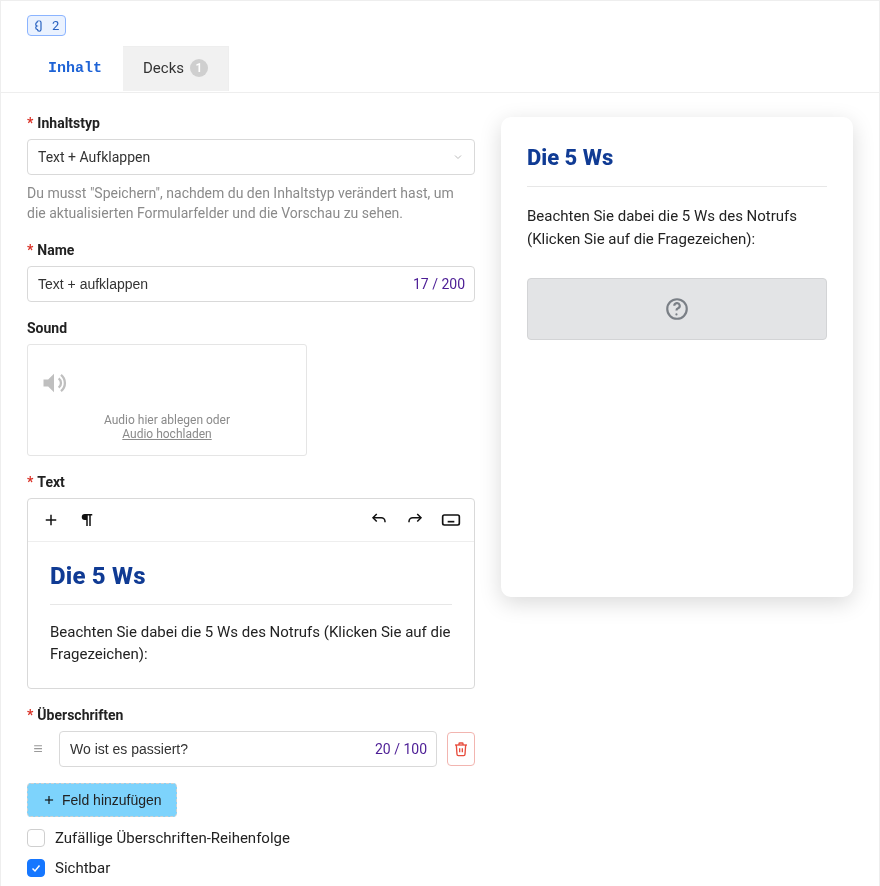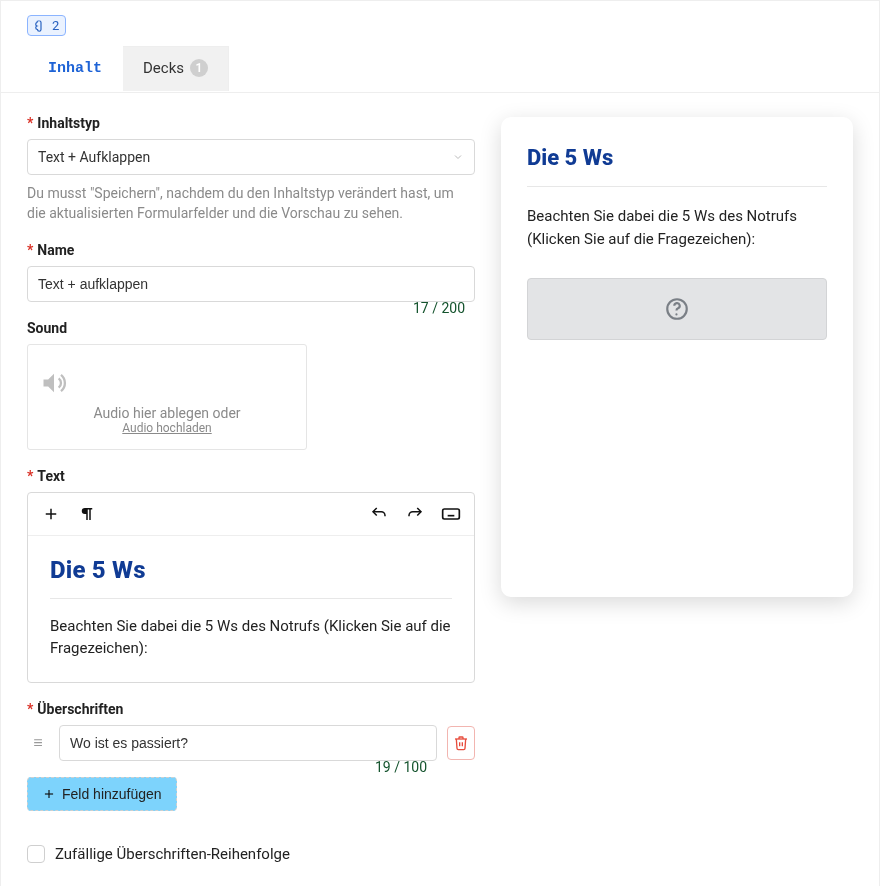--- a/index.html
+++ b/index.html
@@ -23,45 +23,45 @@
   .form-label:first-child { margin-top:0; }
   .req { color:#d93025; font-weight:700; }
 
   .select { width:100%; height:36px; border:1px solid #d9d9d9; border-radius:4px; background:#fff; padding:0 32px 0 10px; font-size:14px; color:#333; display:flex; align-items:center; position:relative; cursor:pointer; }
   .select .chev { position:absolute; right:10px; top:50%; transform:translateY(-50%); color:#bbb; }
 
   .help { color:#8a8a8a; font-size:14px; line-height:1.45; margin-top:8px; }
 
   .input-wrap { position:relative; }
   .text-input { width:100%; height:36px; border:1px solid #d9d9d9; border-radius:4px; padding:0 78px 0 10px; font-size:14px; color:#333; }
-  .counter { position:absolute; right:10px; top:50%; transform:translateY(-50%); font-size:14px; color:#14532d;margin-top:24px; }
+  .counter { position:absolute; right:10px; top:50%; transform:translateY(-50%); font-size:14px; color:#4c1d95; }
 
   .sound-box { width:280px; border:1px solid #e5e5e5; border-radius:3px; background:#fff; padding:24px 12px 14px 12px; text-align:center; color:#8a8a8a; }
   .sound-box .speaker { font-size:26px; color:#bfbfbf; line-height:1; }
-  .sound-box .s1 { font-size:14px; margin-top:8px; }
+  .sound-box .s1 { font-size:12px; margin-top:16px; }
   .sound-box .s2 { font-size:12px; text-decoration:underline; cursor:pointer; }
 
   .editor { border:1px solid #d9d9d9; border-radius:4px; background:#fff; }
   .toolbar { display:flex; align-items:center; padding:10px 12px; border-bottom:1px solid #eee; color:#333; }
   .toolbar .tspacer { flex:1; }
   .toolbar .ticon { width:22px; height:22px; display:flex; align-items:center; justify-content:center; cursor:pointer; }
   .toolbar .ticon + .ticon { margin-left:14px; }
   .editor-body { padding:20px 22px 22px 22px; }
   .editor-body h2 { font-size:24px; font-weight:800; color:#103b94; letter-spacing:.2px; }
   .editor-body hr { border:none; border-top:1px solid #e7e7e7; margin:14px 0 16px 0; }
   .editor-body p { font-size:15px; line-height:1.5; color:#222; }
 
   .row-drag { display:flex; align-items:center; gap:10px; }
   .row-drag .grip { width:22px; text-align:center; color:#9a9a9a; font-size:16px; cursor:grab; }
   .row-drag .input-wrap { flex:1; }
   .trash-btn { width:28px; height:34px; border:1px solid #f2b5b0; border-radius:4px; background:#fff; display:flex; align-items:center; justify-content:center; cursor:pointer; color:#e74c3c; }
 
   .dashed-btn { margin-top:16px; border:1px dashed #cfcfcf; background:#7dd3fc; border-radius:4px; padding:8px 14px; font-size:14px; cursor:pointer; display:inline-flex; align-items:center; gap:6px; color:#222; }
 
-  .checkbox-row { display:flex; align-items:center; gap:10px; margin-top:34px; font-size:15px; }
+  .checkbox-row { display:flex; align-items:center; gap:10px; margin-top:12px; font-size:15px; }
   .chk { width:18px; height:18px; border:1px solid #cfcfcf; border-radius:4px; background:#fff; display:flex; align-items:center; justify-content:center; cursor:pointer; }
   .chk.checked { background:#1677ff; border-color:#1677ff; color:#fff; }
   .chk.checked svg { display:block; }
   .chk svg { display:none; width:12px; height:12px; }
 
   .preview-card { margin-top:2px; background:#fff; border-radius:10px; box-shadow:0 6px 22px rgba(0,0,0,.15); padding:28px 26px 30px 26px; min-height:480px; }
   .preview-card h2 { font-size:22px; font-weight:800; color:#103b94; }
   .preview-card hr { border:none; border-top:1px solid #e7e7e7; margin:16px 0 18px 0; }
   .preview-card p { font-size:15px; line-height:1.55; color:#222; }
   .q-box { margin-top:26px; height:62px; background:#e3e4e6; border:1px solid #d3d4d6; border-radius:4px; display:flex; align-items:center; justify-content:center; }
@@ -183,21 +183,21 @@
 
       <div class="form-label">
           <span class="req">*</span>
           <span>Überschriften</span>
         </div>
 
       <div class="row-drag">
         <span class="grip">≡</span>
         <div class="input-wrap">
           <input class="text-input" type="text" value="Wo ist es passiert?" style="">
-          <span class="counter">19 / 100</span>
+          <span class="counter">20 / 100</span>
         </div>
         <div class="trash-btn">
           <svg viewBox="0 0 24 24" width="16" height="16" stroke="currentColor" stroke-width="2" fill="none">
               <polyline points="3 6 5 6 21 6"></polyline>
               <path d="M19 6l-1 14a2 2 0 0 1-2 2H8a2 2 0 0 1-2-2L5 6"></path>
               <path d="M10 11v6"></path>
               <path d="M14 11v6"></path>
               <path d="M9 6V4a1 1 0 0 1 1-1h4a1 1 0 0 1 1 1v2"></path>
             </svg>
         </div>

